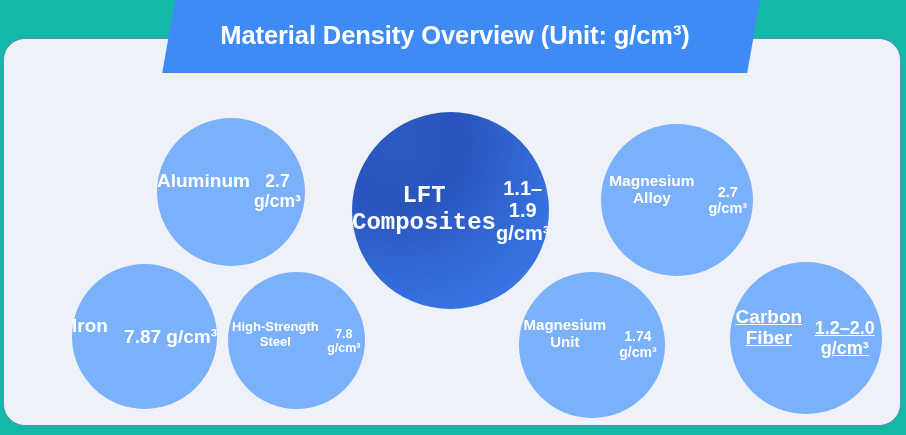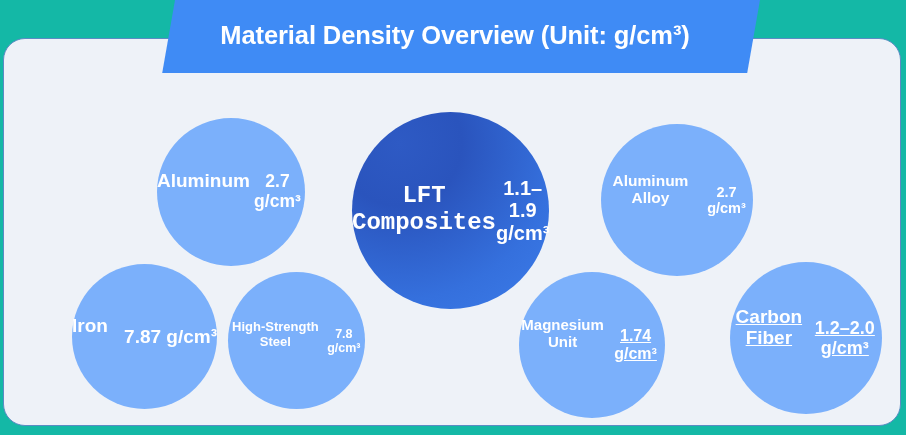--- a/index.html
+++ b/index.html
@@ -92,21 +92,21 @@
   #bubble-iron          { left: 72px;  top: 264px; width: 145px; height: 145px; }
   #bubble-iron .b-name  { font-size: 19px; margin-bottom: 22px; }
   #bubble-iron .b-value { font-size: 19px; }
 
   #bubble-steel         { left: 228px; top: 272px; width: 137px; height: 137px; }
   #bubble-steel .b-name  { font-size: 13px; margin-bottom: 12px; }
   #bubble-steel .b-value { font-size: 12.5px; }
 
   #bubble-magnesium     { left: 519px; top: 272px; width: 146px; height: 146px; }
   #bubble-magnesium .b-name  { font-size: 15px; margin-bottom: 22px; }
-  #bubble-magnesium .b-value { font-size: 16px; text-decoration: underline; }
+  #bubble-magnesium .b-value { font-size: 14px; }
 
   #bubble-carbon        { left: 730px; top: 262px; width: 152px; height: 152px; text-decoration: underline; }
   #bubble-carbon .b-name  { font-size: 19px; margin-bottom: 22px; }
   #bubble-carbon .b-value { font-size: 18px; }
 </style>
 </head>
 <body>
 
 <div id="canvas">
 
@@ -120,21 +120,21 @@
     <div class="b-name">Aluminum</div>
     <div class="b-value">2.7 g/cm³</div>
   </div>
 
   <div class="bubble center" id="bubble-center">
     <div class="b-name">LFT Composites</div>
     <div class="b-value">1.1–1.9 g/cm³</div>
   </div>
 
   <div class="bubble light" id="bubble-aluminum-alloy">
-    <div class="b-name">Aluminum Alloy</div>
+    <div class="b-name">Magnesium Alloy</div>
     <div class="b-value">2.7 g/cm³</div>
   </div>
 
   <div class="bubble light" id="bubble-iron">
     <div class="b-name">Iron</div>
     <div class="b-value">7.87 g/cm³</div>
   </div>
 
   <div class="bubble light" id="bubble-steel">
     <div class="b-name">High-Strength Steel</div>

